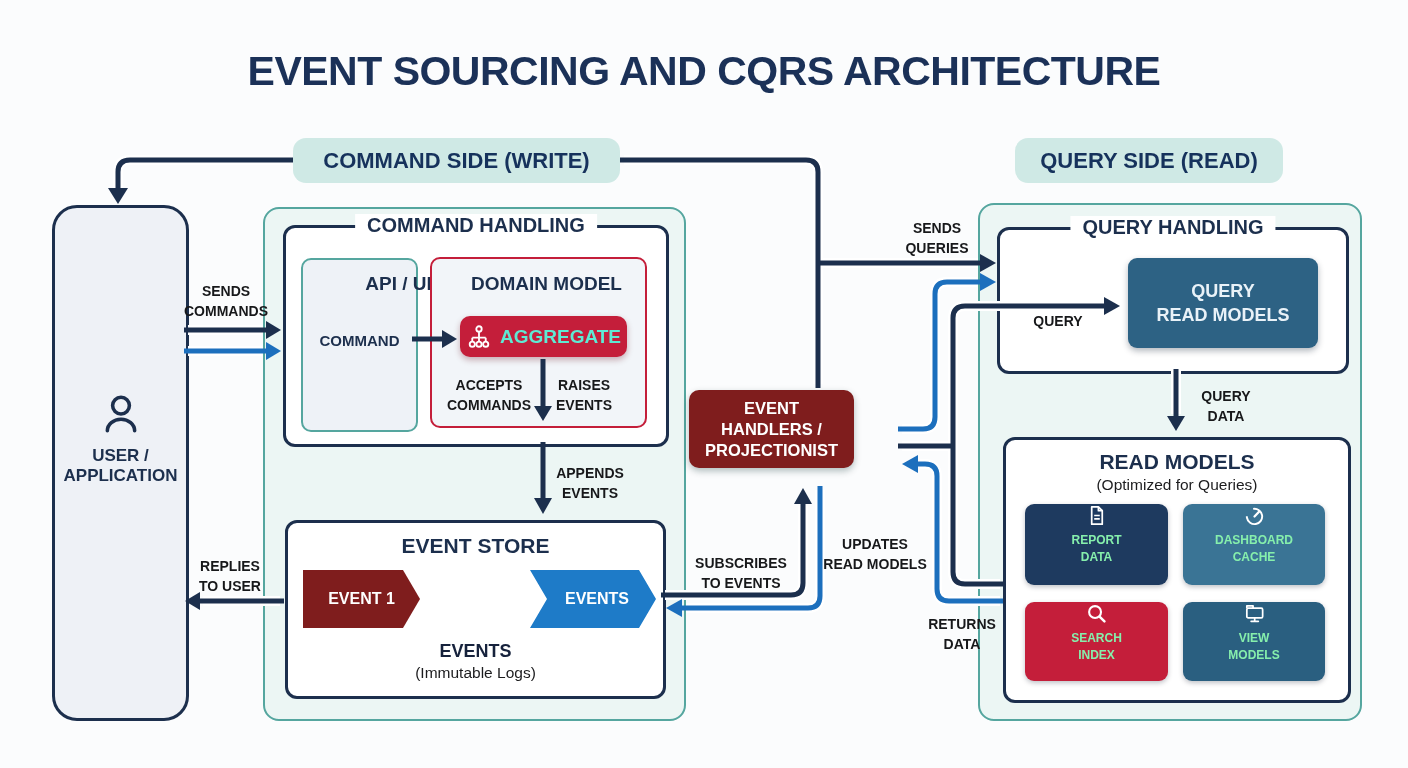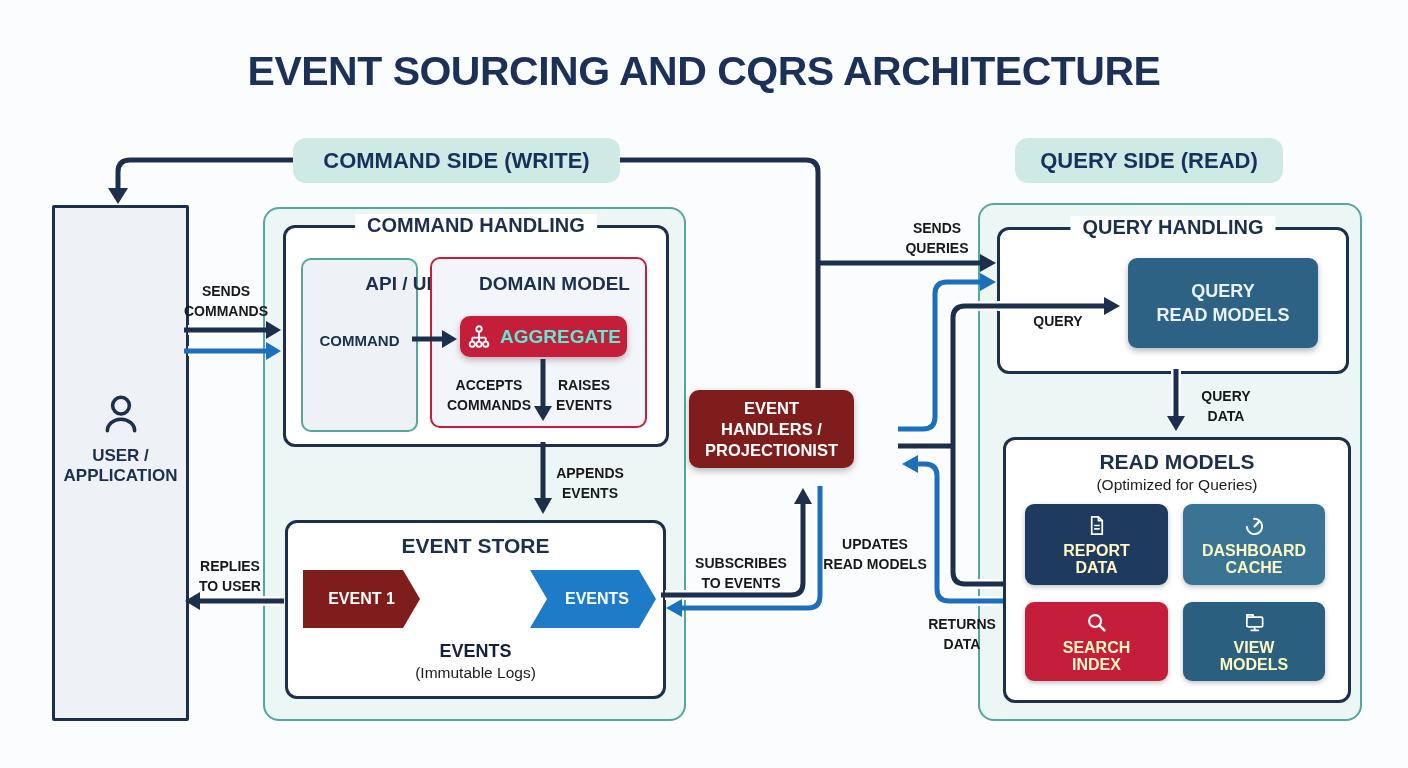--- a/index.html
+++ b/index.html
@@ -23,21 +23,21 @@
         z-index:6;}
   
   .container-panel{background:var(--container-fill);border:2.5px solid var(--teal-border);
         border-radius:16px;z-index:1;}
   
   .white-box{background:var(--box-fill);border:3px solid var(--navy);border-radius:12px;z-index:2;}
   .legend{position:absolute;top:-14px;left:50%;transform:translateX(-50%);background:#fff;
         padding:0 12px;font-size:20px;font-weight:bold;color:var(--navy);white-space:nowrap;z-index:3;text-align:center;}
   .box-title{font-weight:bold;color:var(--navy);text-align:center;}
   
-  .user-box{background:var(--user-fill);border:3px solid var(--navy);border-radius:2px;z-index:2;}
+  .user-box{background:var(--user-fill);border:3px solid var(--navy);border-radius:25px;z-index:2;}
   
   .inner-box{border-radius:10px;background:var(--inner-fill);z-index:3;}
   .teal-inner{border:2.5px solid var(--teal-border);}
   .red-inner{border:2.5px solid var(--crimson);background:#f2f5f9;}
   .agg-pill{background:var(--crimson);border-radius:10px;color:#5eead4;font-weight:bold;font-size:19px;
         display:flex;align-items:center;justify-content:center;gap:8px;z-index:4;
         box-shadow:0 3px 6px rgba(100,0,20,.3);}
   .teal-box{background:var(--handlers-teal);border-radius:10px;color:#fff;font-weight:bold;
         font-size:16.5px;line-height:21px;display:flex;align-items:center;justify-content:center;
         text-align:center;z-index:4;box-shadow:0 3px 7px rgba(0,40,40,.3);}
@@ -45,22 +45,22 @@
         line-height:24px;display:flex;align-items:center;justify-content:center;text-align:center;
         z-index:4;box-shadow:0 3px 6px rgba(0,20,40,.3);}
   
   .chev-row{z-index:4;}
   .chev{position:absolute;top:0;height:100%;display:flex;align-items:center;justify-content:center;
         color:#fff;font-weight:bold;font-size:16px;}
   .chev-first{clip-path:polygon(0 0, calc(100% - 17px) 0, 100% 50%, calc(100% - 17px) 100%, 0 100%);}
   .chev-next{clip-path:polygon(0 0, calc(100% - 17px) 0, 100% 50%, calc(100% - 17px) 100%, 0 100%, 17px 50%);
         padding-left:8px;}
   
-  .tile{border-radius:9px;color:#fef9c3;font-weight:bold;font-size:16px;line-height:17px;
-        display:flex;flex-direction:column;align-items:center;justify-content:center;gap:5px;
+  .tile{border-radius:9px;color:#86efac;font-weight:bold;font-size:12px;line-height:17px;
+        display:flex;flex-direction:column;align-items:center;justify-content:flex-start;gap:5px;
         text-align:center;z-index:4;box-shadow:0 2px 5px rgba(0,10,30,.25);}
   
   .arrow-label{font-size:14px;font-weight:bold;line-height:20px;color:var(--label-text);
         text-align:center;z-index:6;}
   
   #overlay{position:absolute;left:0;top:0;z-index:5;pointer-events:none;}
   #overlay path{fill:none;stroke-linecap:butt;}
   .cs{stroke:#fff;stroke-width:10;}
   .ln-d{stroke:var(--navy);stroke-width:5;}
   .ln-b{stroke:var(--line-blue);stroke-width:5;}
@@ -92,21 +92,21 @@
   <div class="abs white-box" style="left:283px;top:225px;width:380px;height:216px;">
     <span class="legend">COMMAND HANDLING</span>
   </div>
 
   <div class="abs inner-box teal-inner" style="left:301px;top:258px;width:113px;height:170px;">
     <div class="abs box-title" style="left:0;top:13px;width:121px;font-size:19px;padding-left:35px;">API / UI</div>
     <div class="abs box-title" style="left:0;top:72px;width:113px;font-size:15px;">COMMAND</div>
   </div>
 
   <div class="abs inner-box red-inner" style="left:430px;top:257px;width:213px;height:167px;">
-    <div class="abs box-title" style="left:16px;top:14px;width:213px;font-size:19px;">DOMAIN MODEL</div>
+    <div class="abs box-title" style="left:8px;top:14px;width:213px;font-size:19px;">DOMAIN MODEL</div>
   </div>
 
   <div class="abs agg-pill" style="left:460px;top:316px;width:167px;height:41px;">
     <span>
       <svg class="icon-svg" width="26" height="26" viewBox="0 0 24 24">
         <circle cx="12" cy="4.6" r="2.5" fill="none" stroke="#fff" stroke-width="1.7"></circle>
         <path d="M12 7.2 V12.6 M5.8 12.6 H18.2 M5.8 12.6 V16 M12 12.6 V16 M18.2 12.6 V16" fill="none" stroke="#fff" stroke-width="1.7"></path>
         <circle cx="5.8" cy="18.6" r="2.4" fill="none" stroke="#fff" stroke-width="1.7"></circle>
         <circle cx="12" cy="18.6" r="2.4" fill="none" stroke="#fff" stroke-width="1.7"></circle>
         <circle cx="18.2" cy="18.6" r="2.4" fill="none" stroke="#fff" stroke-width="1.7"></circle>

